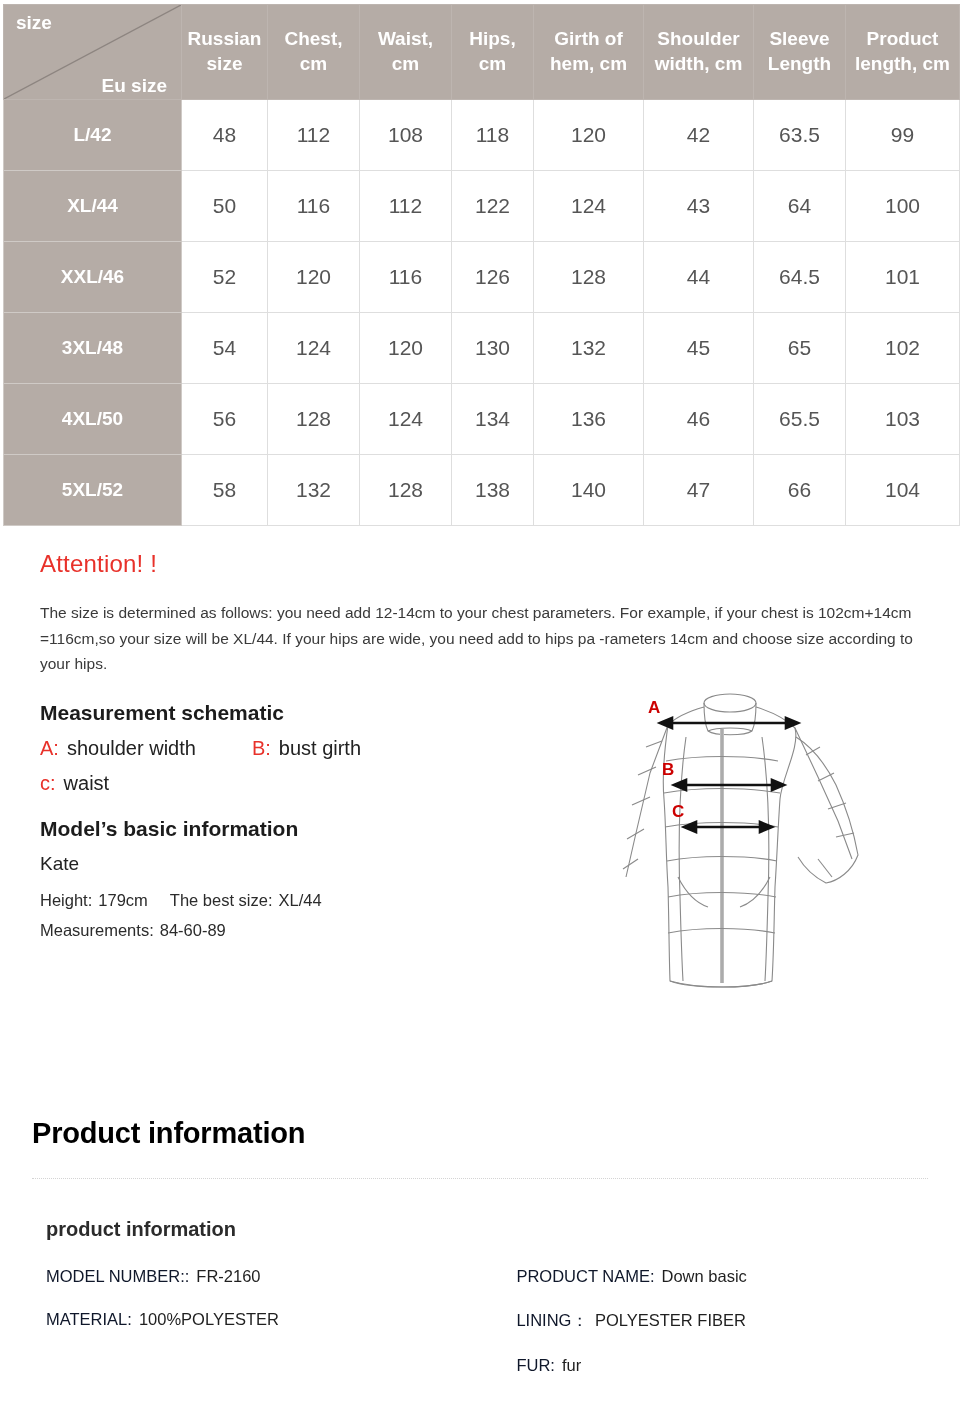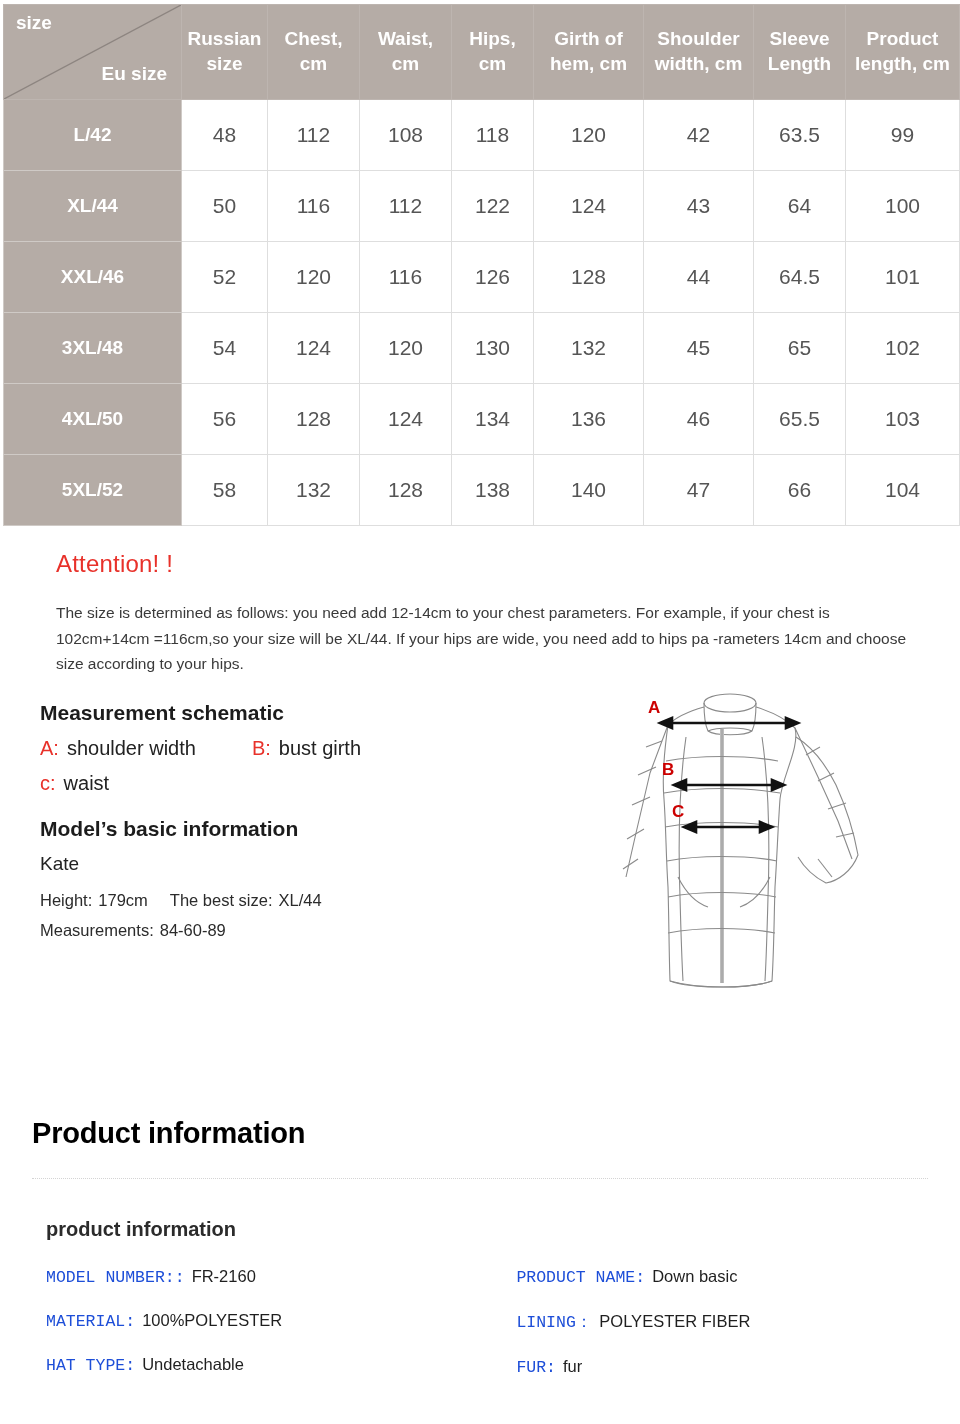--- a/index.html
+++ b/index.html
@@ -61,21 +61,21 @@
     position: absolute;
     left: 12px;
     top: 6px;
     font-size: 19px;
     font-weight: bold;
     color: #ffffff;
   }
   th.corner-cell .lbl-bottom {
     position: absolute;
     right: 14px;
-    bottom: 12px;
+    bottom: 0;
     font-size: 19px;
     font-weight: bold;
     color: #ffffff;
   }
   td.size-label {
     background: #b5aca6;
     color: #ffffff;
     font-weight: bold;
     font-size: 19px;
     height: 68px;
@@ -96,21 +96,21 @@
   col.c-chest { width: 92px; }
   col.c-waist { width: 92px; }
   col.c-hips  { width: 82px; }
   col.c-hem   { width: 110px; }
   col.c-shoul { width: 110px; }
   col.c-sleev { width: 92px; }
   col.c-plen  { width: 114px; }
 
   
   .attention-block {
-    padding: 24px 40px 0 56px;
+    padding: 24px 40px 0 40px;
   }
   .attention-title {
     color: #e8312a;
     font-size: 24px;
     margin: 0 0 22px 0;
     font-weight: normal;
     letter-spacing: 0.2px;
   }
   .attention-body {
     font-size: 15.5px;
@@ -213,22 +213,21 @@
   .spec-col.right {
     width: 420px;
   }
   .spec-row {
     font-size: 16.5px;
     margin-bottom: 24px;
     color: #1f1f1f;
     white-space: nowrap;
   }
   .spec-label {
-    color: #1d4ed8;
-    font-family: Liberation Mono, monospace;
+    color: #0f172a;
   }
   .spec-value {
     color: #1f1f1f;
     margin-left: 7px;
   }
 </style>
 </head>
 <body>
 
 <div class="size-table-wrap">
@@ -474,23 +473,20 @@
   <h2 class="sub-title">product information</h2>
 
   <div class="spec-grid">
     <div class="spec-col">
       <div class="spec-row">
         <span class="spec-label">MODEL NUMBER::</span><span class="spec-value">FR-2160</span>
       </div>
       <div class="spec-row">
         <span class="spec-label">MATERIAL:</span><span class="spec-value">100%POLYESTER</span>
       </div>
-      <div class="spec-row">
-        <span class="spec-label">HAT TYPE:</span><span class="spec-value">Undetachable</span>
-      </div>
     </div>
 
     <div class="spec-col right">
       <div class="spec-row">
         <span class="spec-label">PRODUCT NAME:</span><span class="spec-value">Down basic</span>
       </div>
       <div class="spec-row">
         <span class="spec-label">LINING：</span><span class="spec-value">POLYESTER FIBER</span>
       </div>
       <div class="spec-row">

